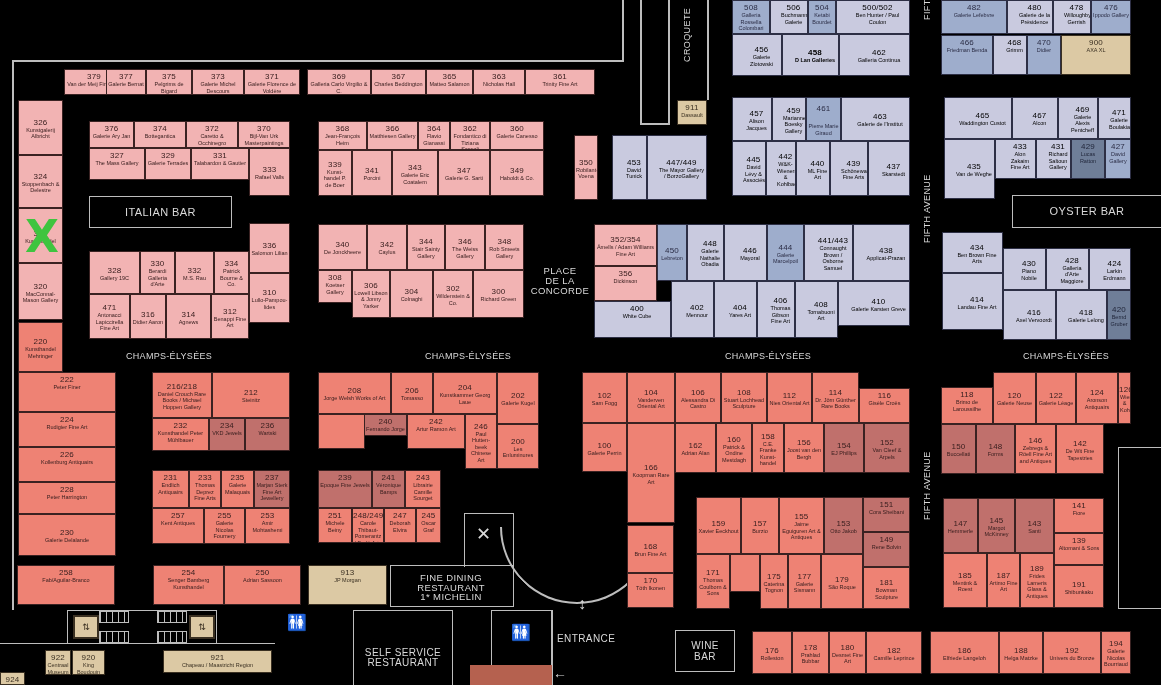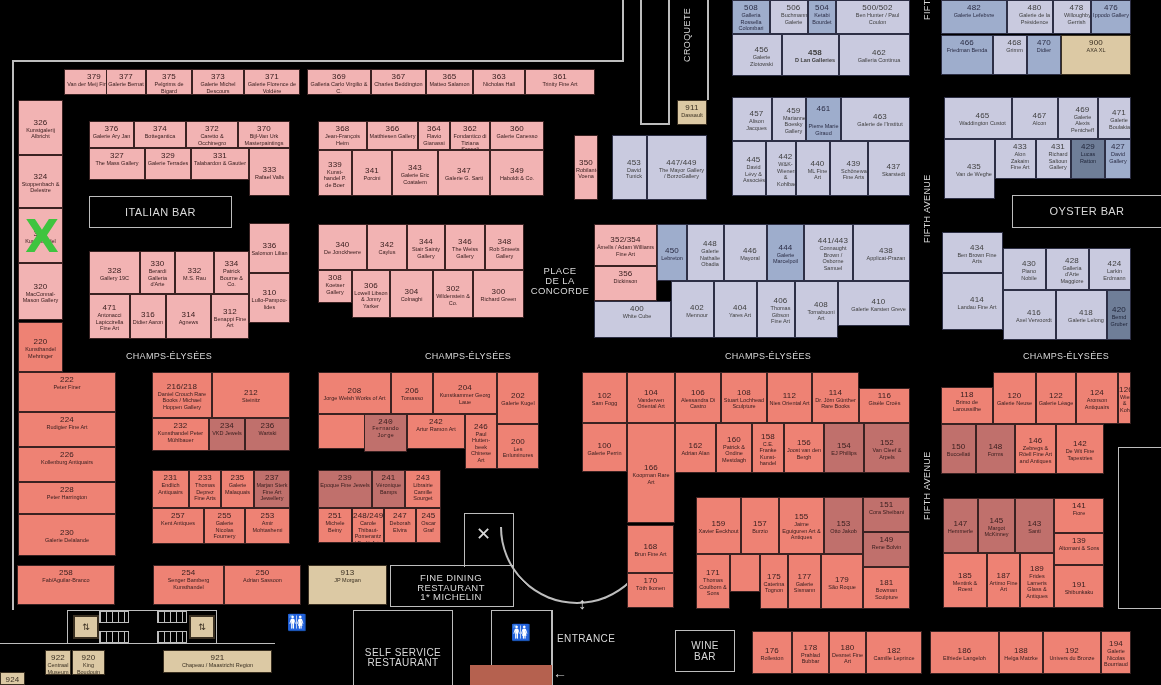--- a/index.html
+++ b/index.html
@@ -4,21 +4,21 @@
 <style>
   html, body { margin:0; padding:0; background:#000; }
   body { width:1161px; height:685px; position:relative; overflow:hidden; font-family:"Liberation Sans", sans-serif; }
   #map { position:absolute; left:0; top:0; width:1161px; height:685px; background:#000; }
   .booth { position:absolute; box-sizing:border-box; border:1px solid #3a2222; text-align:center; color:#3b2020; overflow:hidden; cursor:pointer; }
   .booth .num { display:block; font-size:8px; line-height:9px; margin-top:2px; letter-spacing:0.2px; }
   .booth .name { display:block; font-size:5.5px; line-height:6.5px; padding:0 1px; }
   .booth.pink { background:#f2b3b3; }
   .booth.salmon { background:#ee8274; }
   .booth.mauve { background:#c0706c; }
-  .booth.lav { background:#c9cadf; border-color:#2d2f45; color:#404040;padding-left:9px; }
+  .booth.lav { background:#c9cadf; border-color:#2d2f45; color:#000000;padding-left:9px; }
   .booth.blue { background:#9eadcc; border-color:#2d2f45; color:#2b2d45; }
   .booth.slate { background:#6f7e98; border-color:#2d2f45; color:#1f2438; }
   .booth.tan { background:#dcc9a4; border-color:#3a3022; color:#3a3022; }
   .booth.center { display:flex; flex-direction:column; justify-content:center; }
   .label { position:absolute; color:#d9d9d9; font-size:9px; letter-spacing:0.3px; text-align:center; white-space:nowrap; }
   .biglabel { position:absolute; color:#d9d9d9; font-size:11px; line-height:11px; text-align:center; letter-spacing:0.4px; }
   .vlabel { position:absolute; color:#d9d9d9; font-size:9px; letter-spacing:0.4px; white-space:nowrap; transform-origin:left top; transform:rotate(-90deg); }
   .outline { position:absolute; box-sizing:border-box; border:2px solid #bdbdbd; }
   .thinline { position:absolute; background:#bdbdbd; }
   .icon { position:absolute; color:#d9d9d9; text-align:center; }
@@ -627,21 +627,21 @@
         <span class="name">Kunstkammer Georg Laue</span>
       </div>
       <div class="booth salmon center" style="left: 497px; top: 372px; width: 42px; height: 52px;">
         <span class="num">202</span>
         <span class="name">Galerie Kugel</span>
       </div>
       <div class="booth salmon" style="left: 318px; top: 414px; width: 46px; height: 35px; padding-left: 45px;">
         <span class="num">238</span>
         <span class="name">A. Aardewerk</span>
       </div>
-      <div class="booth mauve" style="left: 364px; top: 414px; width: 43px; height: 38px; font-family: Liberation Mono, monospace;">
+      <div class="booth mauve" style="left: 364px; top: 414px; width: 43px; height: 22px;">
         <span class="num">240</span>
         <span class="name">Fernando Jorge</span>
       </div>
       <div class="booth salmon" style="left: 407px; top: 414px; width: 58px; height: 35px;">
         <span class="num">242</span>
         <span class="name">Artur Ramon Art</span>
       </div>
       <div class="booth salmon center" style="left: 465px; top: 414px; width: 32px; height: 55px;">
         <span class="num">246</span>
         <span class="name">Paul Hutten-beek Chinese Art</span>

